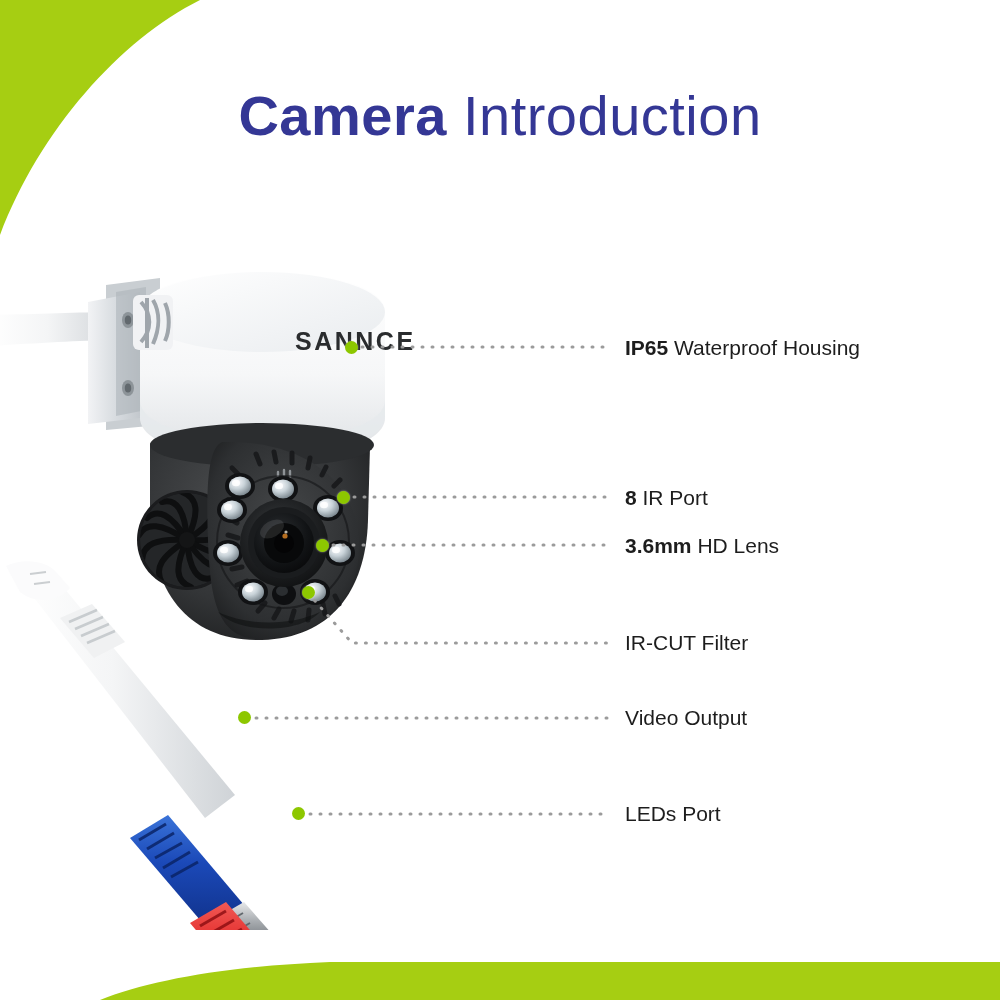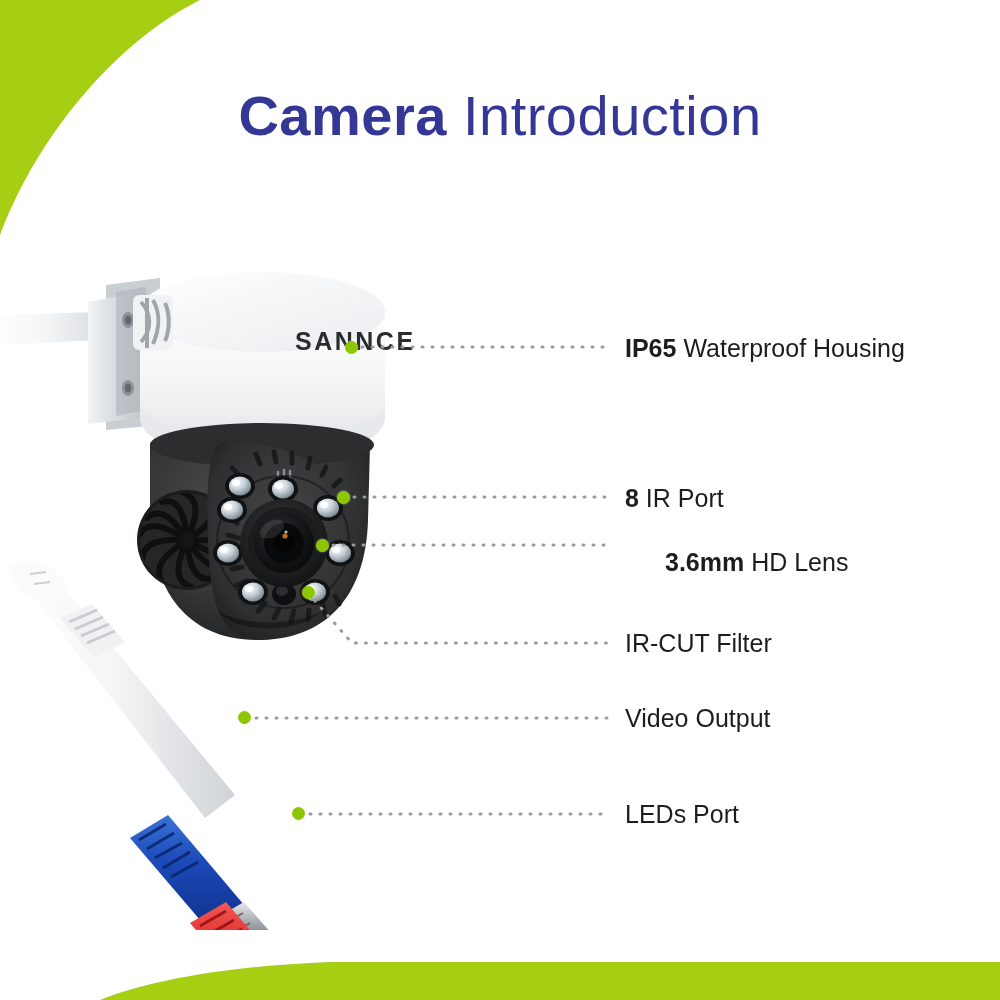--- a/index.html
+++ b/index.html
@@ -26,21 +26,21 @@
     color:#343795;
     white-space:nowrap;
   }
   .title .b { font-weight:700; }
   .title .r { font-weight:400; }
 
   
   .label {
     position:absolute;
     left:625px;
-    font-size:25px;
+    font-size:21px;
     line-height:30px;
     color:#1d1d1d;
     white-space:nowrap;
   }
   .label .strong { font-weight:700; }
   .label .normal { font-weight:400; }
 
   
   .leader { position:absolute; pointer-events:none; }
   .gdot {
@@ -366,21 +366,21 @@
   <span class="gdot" style="left:302px;top:586px;"></span>
   <span class="gdot" style="left:238px;top:711px;"></span>
   <span class="gdot" style="left:292px;top:807px;"></span>
 
   <div class="label" style="top:333px;">
     <span class="strong">IP65</span><span class="normal"> Waterproof Housing</span>
   </div>
   <div class="label" style="top:483px;">
     <span class="strong">8</span><span class="normal"> IR Port</span>
   </div>
-  <div class="label" style="top:547px;margin-left:40px;">
+  <div class="label" style="top:531px;">
     <span class="strong">3.6mm</span><span class="normal"> HD Lens</span>
   </div>
   <div class="label" style="top:628px;">
     <span class="strong"></span><span class="normal">IR-CUT Filter</span>
   </div>
   <div class="label" style="top:703px;">
     <span class="strong"></span><span class="normal">Video Output</span>
   </div>
   <div class="label" style="top:799px;">
     <span class="strong"></span><span class="normal">LEDs Port</span>

